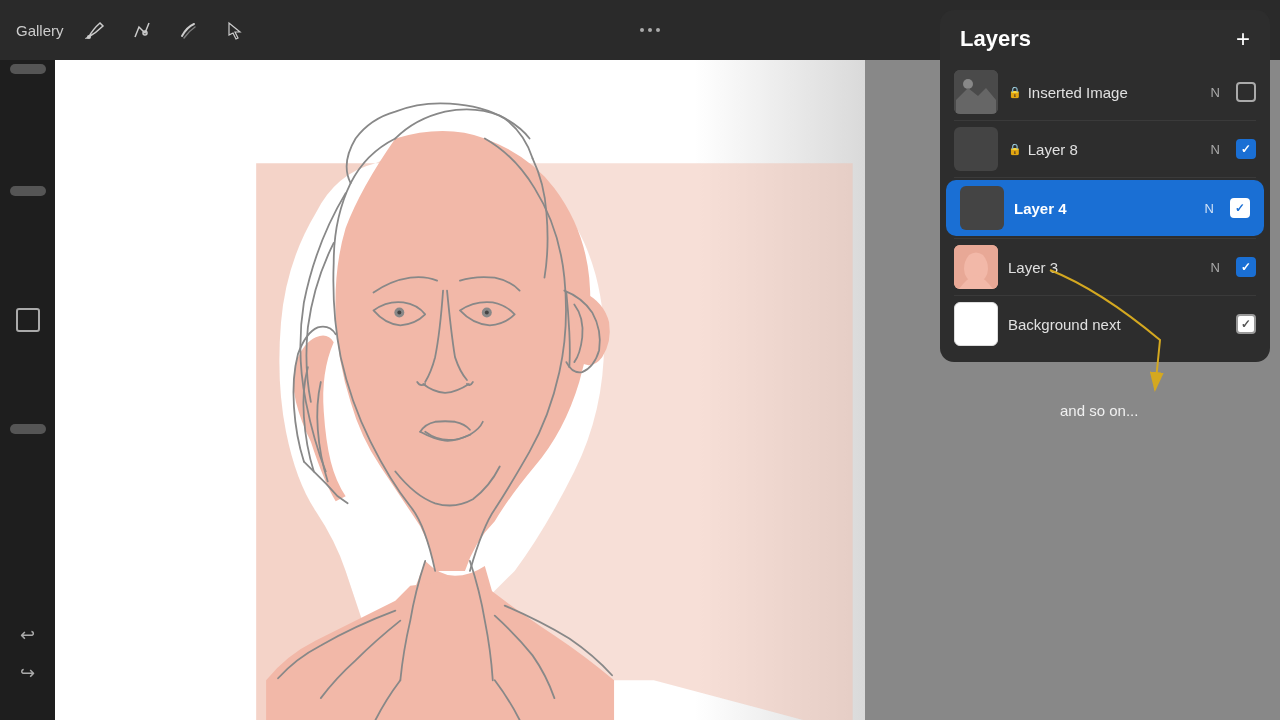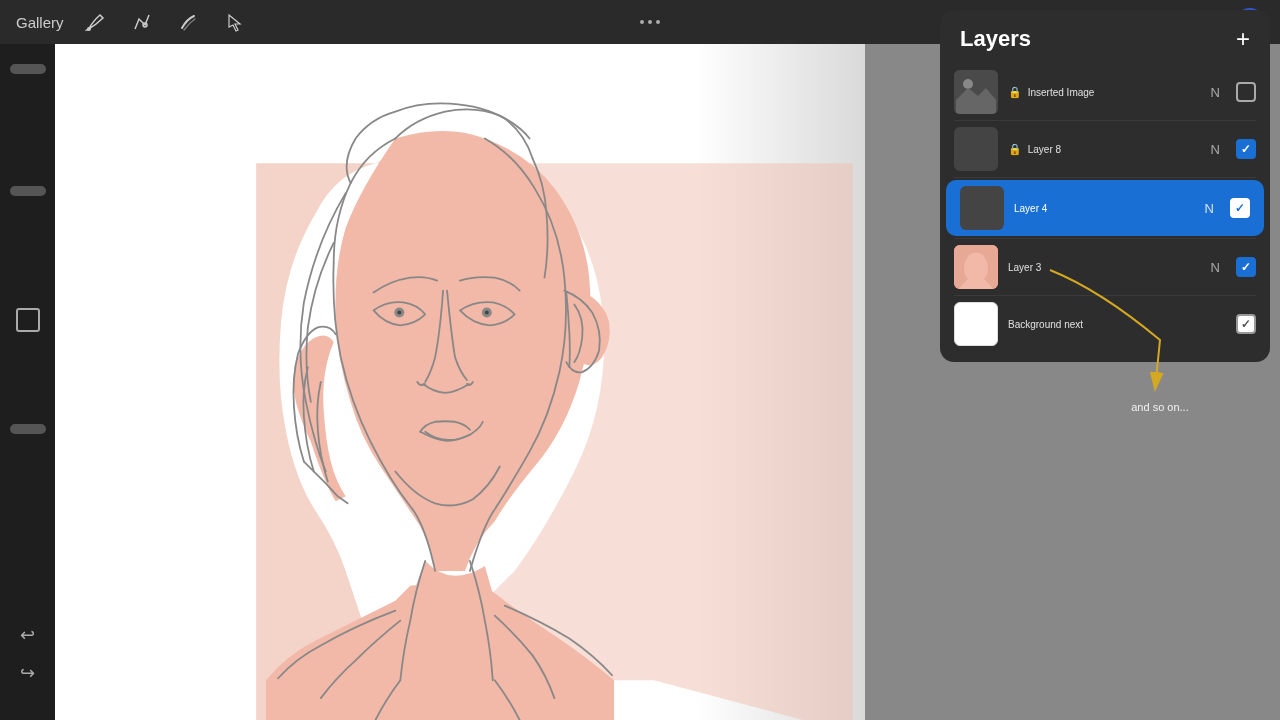--- a/index.html
+++ b/index.html
@@ -9,21 +9,21 @@
       background: #1a1a1a;
       font-family: -apple-system, BlinkMacSystemFont, 'Helvetica Neue', sans-serif;
       overflow: hidden;
       position: relative;
     }
 
     
     #toolbar {
       position: absolute;
       top: 0; left: 0; right: 0;
-      height: 44px;
+      height: 60px;
       background: #2a2a2a;
       display: flex;
       align-items: center;
       justify-content: space-between;
       padding: 0 16px;
       z-index: 10;
     }
     #toolbar-left {
       display: flex;
       align-items: center;
@@ -231,25 +231,25 @@
       display: flex;
       align-items: center;
       gap: 6px;
     }
     .lock-icon {
       color: #aaa;
       font-size: 11px;
     }
     .layer-name {
       color: #e0e0e0;
-      font-size: 10px;
+      font-size: 15px;
     }
     .layer-row.active .layer-name {
       color: #fff;
-      font-weight: 400;
+      font-weight: 700;
     }
     .layer-mode {
       color: #aaa;
       font-size: 13px;
       margin-right: 6px;
     }
     .layer-row.active .layer-mode {
       color: rgba(255,255,255,0.8);
     }
     .layer-check {
@@ -299,23 +299,23 @@
       z-index: 25;
     }
     #annotation-text1 {
       color: #f0f0f0;
       font-size: 15px;
       line-height: 1.4;
       text-align: center;
     }
     #annotation-text2 {
       color: #f0f0f0;
-      font-size: 11px;
+      font-size: 15px;
       line-height: 1.4;
-      text-align: center;
+      text-align: left;
       margin-top: 10px;
     }
     #arrow-svg {
       position: absolute;
       top: -130px;
       left: -40px;
       width: 220px;
       height: 140px;
       pointer-events: none;
     }

